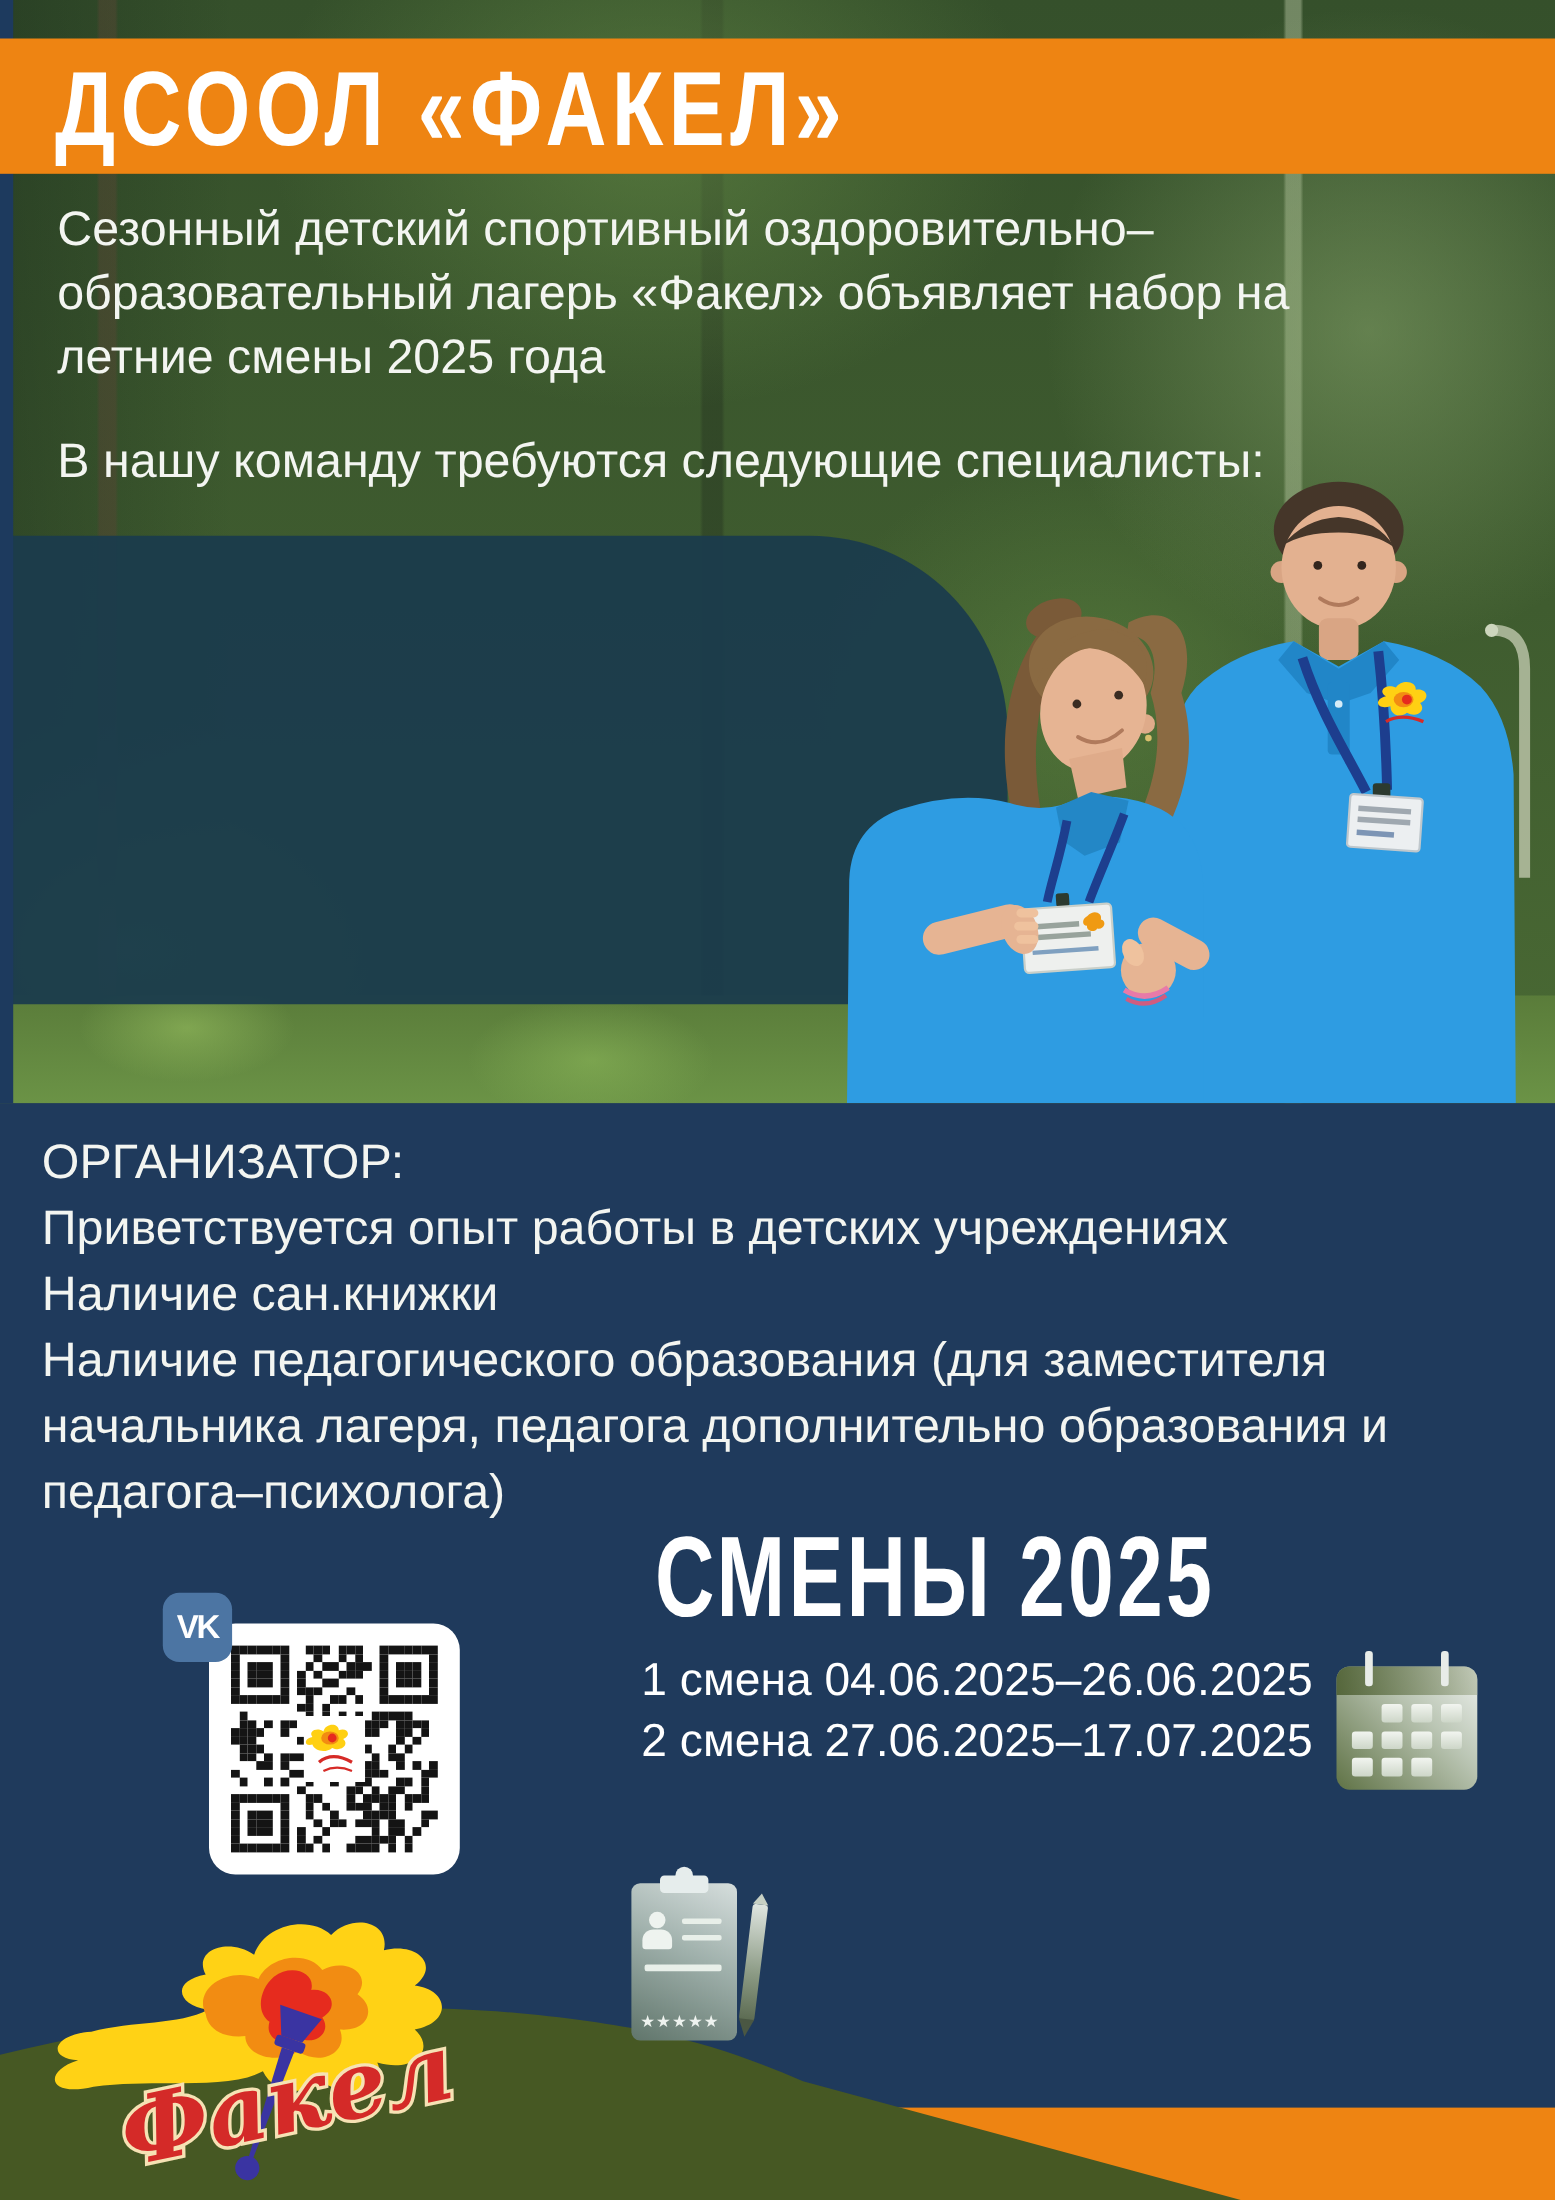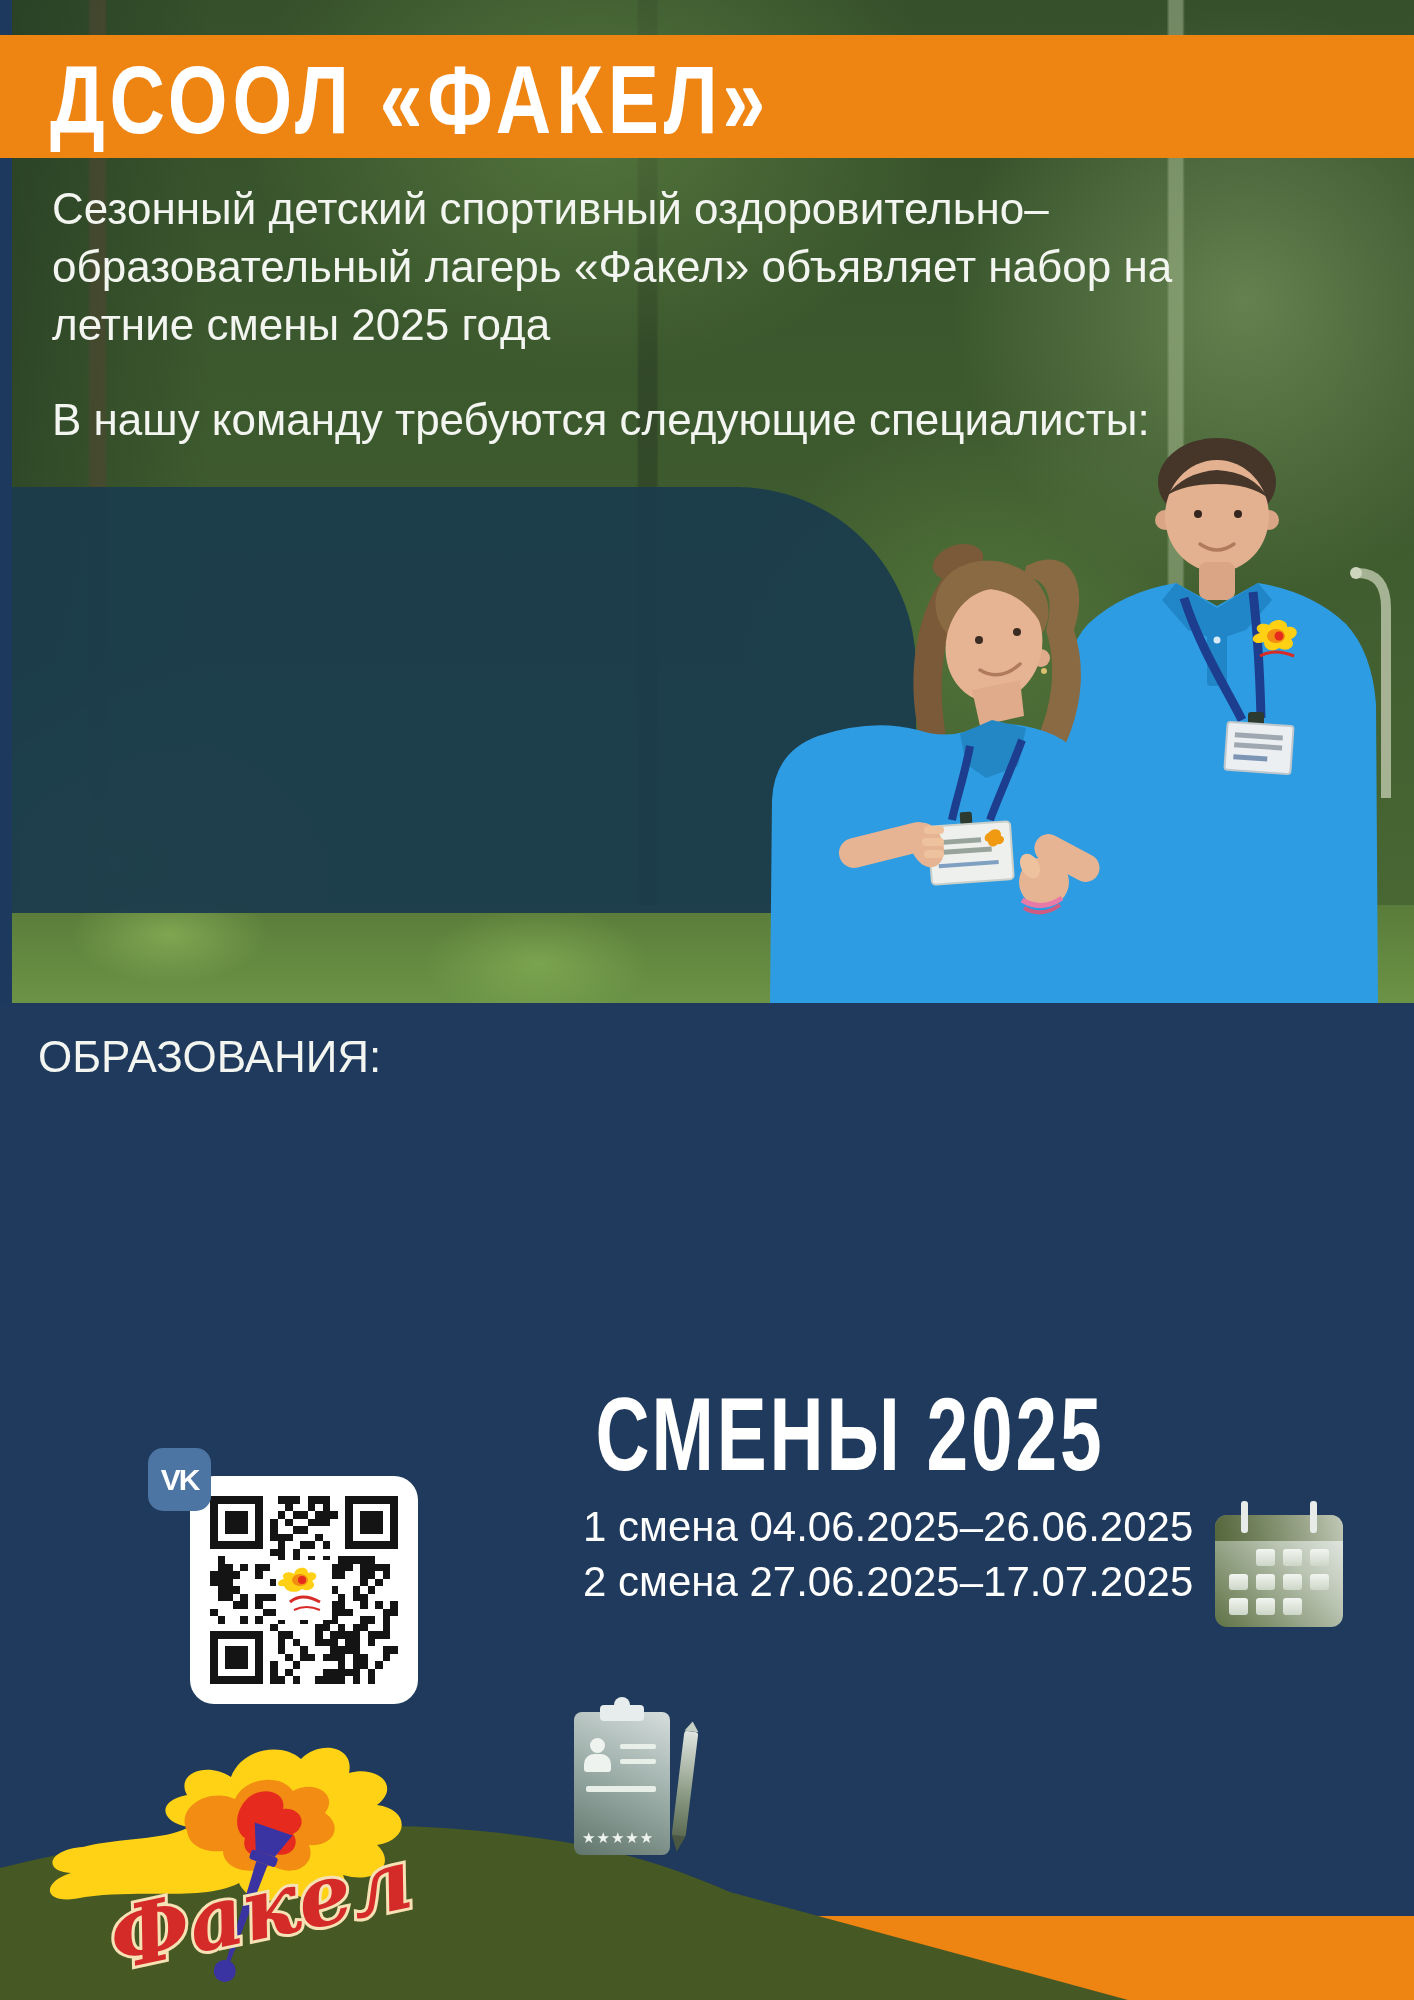--- a/index.html
+++ b/index.html
@@ -186,21 +186,26 @@
 
   <div class="intro">Сезонный детский спортивный оздоровительно–
 образовательный лагерь «Факел»  объявляет набор на
 летние смены 2025 года</div>
   <div class="team">В нашу команду требуются следующие специалисты:</div>
 
 
   <div class="bottom">
 
     <div class="requirements">
-      <div>ОБРАЗОВАНИЯ:</div>
+      <div>ОРГАНИЗАТОР:</div>
+      <div class="req-text">Приветствуется опыт работы в детских учреждениях
+Наличие сан.книжки
+Наличие педагогического образования (для заместителя
+начальника лагеря, педагога дополнительно образования и
+педагога–психолога)</div>
     </div>
 
     <div class="shifts-title">СМЕНЫ 2025</div>
 
     <div class="vk">
       <span>VK</span>
     </div>
 
     <div class="qr">
       <div id="qr">

